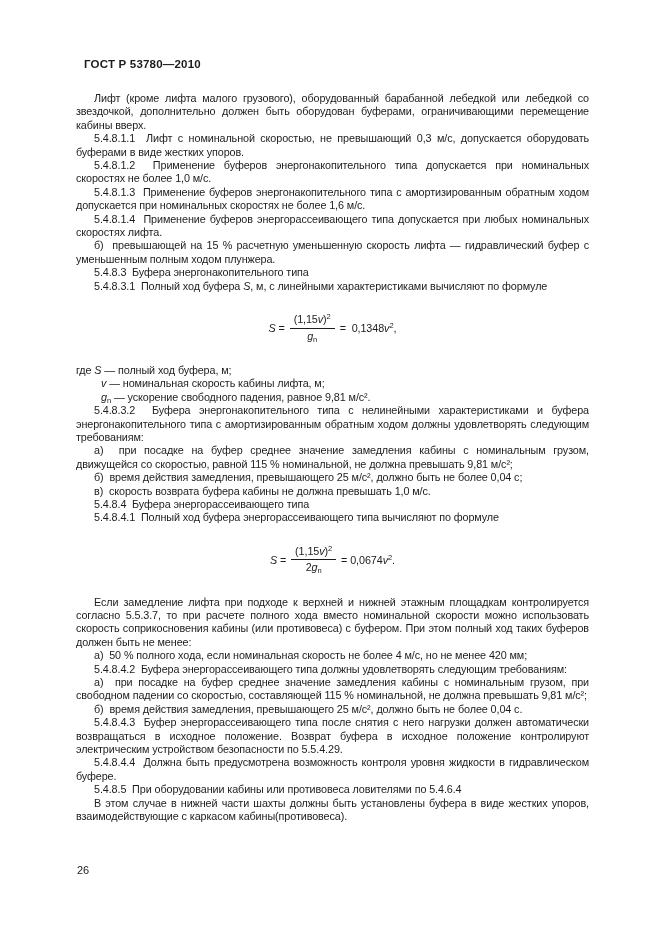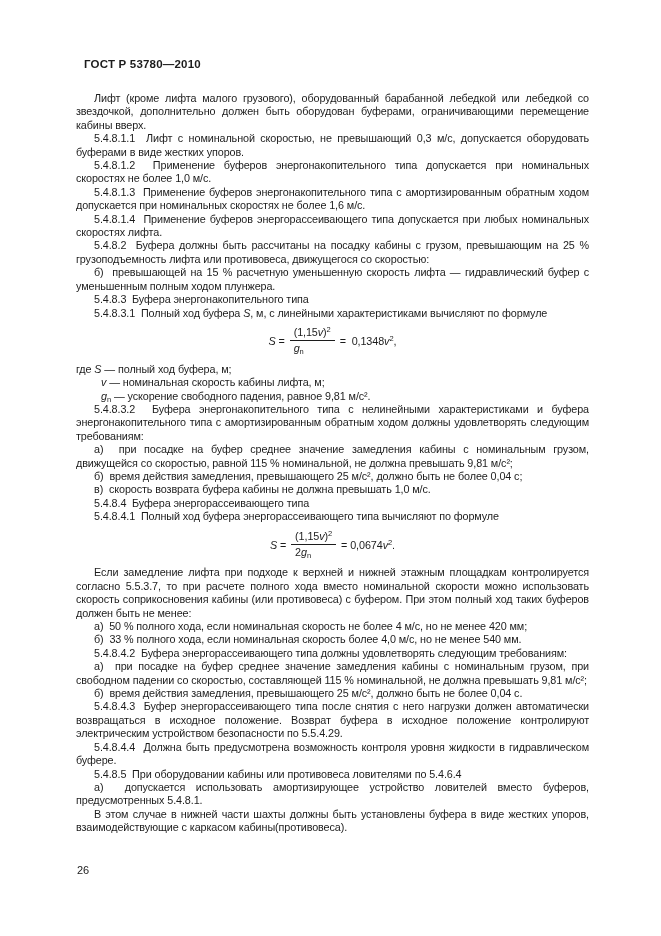--- a/index.html
+++ b/index.html
@@ -35,22 +35,22 @@
   p.where-item { text-indent: 0; padding-left: 25px; }
   .it { font-style: italic; }
   .formula-wrap {
     text-align: center;
     margin: 7px 0 6px 0;
     text-indent: 0 !important;
   }
   .frac {
     display: inline-block;
     vertical-align: middle;
-    text-align: left;
-    margin: 0 2px;
+    text-align: center;
+    margin: 14px 2px;
     position: relative;
     top: -1px;
   }
   .frac .num { display: block; padding: 0 4px 1px 4px; }
   .frac .den { display: block; border-top: 1px solid #1c1c1c; padding: 1px 4px 0 4px; }
   .doc-body sup { font-size: 7.5px; line-height: 0; vertical-align: 4px; letter-spacing: 0; }
   .doc-body sub { font-size: 7.5px; line-height: 0; vertical-align: -2px; letter-spacing: 0; }
   .page-number {
     position: absolute;
     left: 77px; top: 864px;
@@ -62,42 +62,39 @@
 
 <div class="page">
   <div class="doc-header">ГОСТ Р 53780—2010</div>
 
   <div class="doc-body">
       <p class="para">Лифт (кроме лифта малого грузового), оборудованный барабанной лебедкой или лебедкой со звездочкой, дополнительно должен быть оборудован буферами, ограничивающими перемещение кабины вверх.</p>
       <p class="para">5.4.8.1.1&nbsp; Лифт с номинальной скоростью, не превышающий 0,3 м/с, допускается оборудовать буферами в виде жестких упоров.</p>
       <p class="para">5.4.8.1.2&nbsp; Применение буферов энергонакопительного типа допускается при номинальных скоростях не более 1,0 м/с.</p>
       <p class="para">5.4.8.1.3&nbsp; Применение буферов энергонакопительного типа с амортизированным обратным ходом допускается при номинальных скоростях не более 1,6 м/с.</p>
       <p class="para">5.4.8.1.4&nbsp; Применение буферов энергорассеивающего типа допускается при любых номинальных скоростях лифта.</p>
-      <p class="para">5.4.8.2&nbsp; Буфера должны быть рассчитаны на посадку кабины с грузом, превышающим на 25 % грузоподъемность лифта или противовеса, движущегося со скоростью:</p>
       <p class="para">б)&nbsp; превышающей на 15 % расчетную уменьшенную скорость лифта — гидравлический буфер с уменьшенным полным ходом плунжера.</p>
       <p class="para">5.4.8.3&nbsp; Буфера энергонакопительного типа</p>
       <p class="para"><span>5.4.8.3.1&nbsp; Полный ход буфера </span><span class="it">S</span><span>, м, с линейными характеристиками вычисляют по формуле</span></p>
       <div class="formula-wrap"><span class="it">S</span><span> = </span><span class="frac"><span class="num"><span>(1,15</span><span class="it">v</span><span>)</span><sup>2</sup></span><span class="den"><span class="it">g</span><sub>n</sub></span></span><span> =&nbsp; 0,1348</span><span class="it">v</span><sup>2</sup><span>,</span></div>
       <p class="where"><span>где </span><span class="it">S</span><span> — полный ход буфера, м;</span></p>
       <p class="where-item"><span class="it">v</span><span> — номинальная скорость кабины лифта, м;</span></p>
       <p class="where-item"><span class="it">g</span><sub>n</sub><span> — ускорение свободного падения, равное 9,81 м/с².</span></p>
       <p class="para">5.4.8.3.2&nbsp; Буфера энергонакопительного типа с нелинейными характеристиками и буфера энергонакопительного типа с амортизированным обратным ходом должны удовлетворять следующим требованиям:</p>
       <p class="para">а)&nbsp; при посадке на буфер среднее значение замедления кабины с номинальным грузом, движущейся со скоростью, равной 115 % номинальной, не должна превышать 9,81 м/с²;</p>
       <p class="para">б)&nbsp; время действия замедления, превышающего 25 м/с², должно быть не более 0,04 с;</p>
       <p class="para">в)&nbsp; скорость возврата буфера кабины не должна превышать 1,0 м/с.</p>
       <p class="para">5.4.8.4&nbsp; Буфера энергорассеивающего типа</p>
       <p class="para">5.4.8.4.1&nbsp; Полный ход буфера энергорассеивающего типа вычисляют по формуле</p>
       <div class="formula-wrap"><span class="it">S</span><span> = </span><span class="frac"><span class="num"><span>(1,15</span><span class="it">v</span><span>)</span><sup>2</sup></span><span class="den"><span>2</span><span class="it">g</span><sub>n</sub></span></span><span> = 0,0674</span><span class="it">v</span><sup>2</sup><span>.</span></div>
       <p class="para">Если замедление лифта при подходе к верхней и нижней этажным площадкам контролируется согласно 5.5.3.7, то при расчете полного хода вместо номинальной скорости можно использовать скорость соприкосновения кабины (или противовеса) с буфером. При этом полный ход таких буферов должен быть не менее:</p>
       <p class="para">а)&nbsp; 50 % полного хода, если номинальная скорость не более 4 м/с, но не менее 420 мм;</p>
-      <p class="para">б)&nbsp; 33 % полного хода, если номинальная скорость более 4,0 м/с, но не менее 540 мм.</p>
       <p class="para">5.4.8.4.2&nbsp; Буфера энергорассеивающего типа должны удовлетворять следующим требованиям:</p>
       <p class="para">а)&nbsp; при посадке на буфер среднее значение замедления кабины с номинальным грузом, при свободном падении со скоростью, составляющей 115 % номинальной, не должна превышать 9,81 м/с²;</p>
       <p class="para">б)&nbsp; время действия замедления, превышающего 25 м/с², должно быть не более 0,04 с.</p>
       <p class="para">5.4.8.4.3&nbsp; Буфер энергорассеивающего типа после снятия с него нагрузки должен автоматически возвращаться в исходное положение. Возврат буфера в исходное положение контролируют электрическим устройством безопасности по 5.5.4.29.</p>
       <p class="para">5.4.8.4.4&nbsp; Должна быть предусмотрена возможность контроля уровня жидкости в гидравлическом буфере.</p>
       <p class="para">5.4.8.5&nbsp; При оборудовании кабины или противовеса ловителями по 5.4.6.4</p>
-      <p class="para">а)&nbsp; допускается использовать амортизирующее устройство ловителей вместо буферов, предусмотренных 5.4.8.1.</p>
       <p class="para">В этом случае в нижней части шахты должны быть установлены буфера в виде жестких упоров, взаимодействующие с каркасом кабины(противовеса).</p>
     </div>
 
   <div class="page-number">26</div>
 </div>
 
 </body></html>

